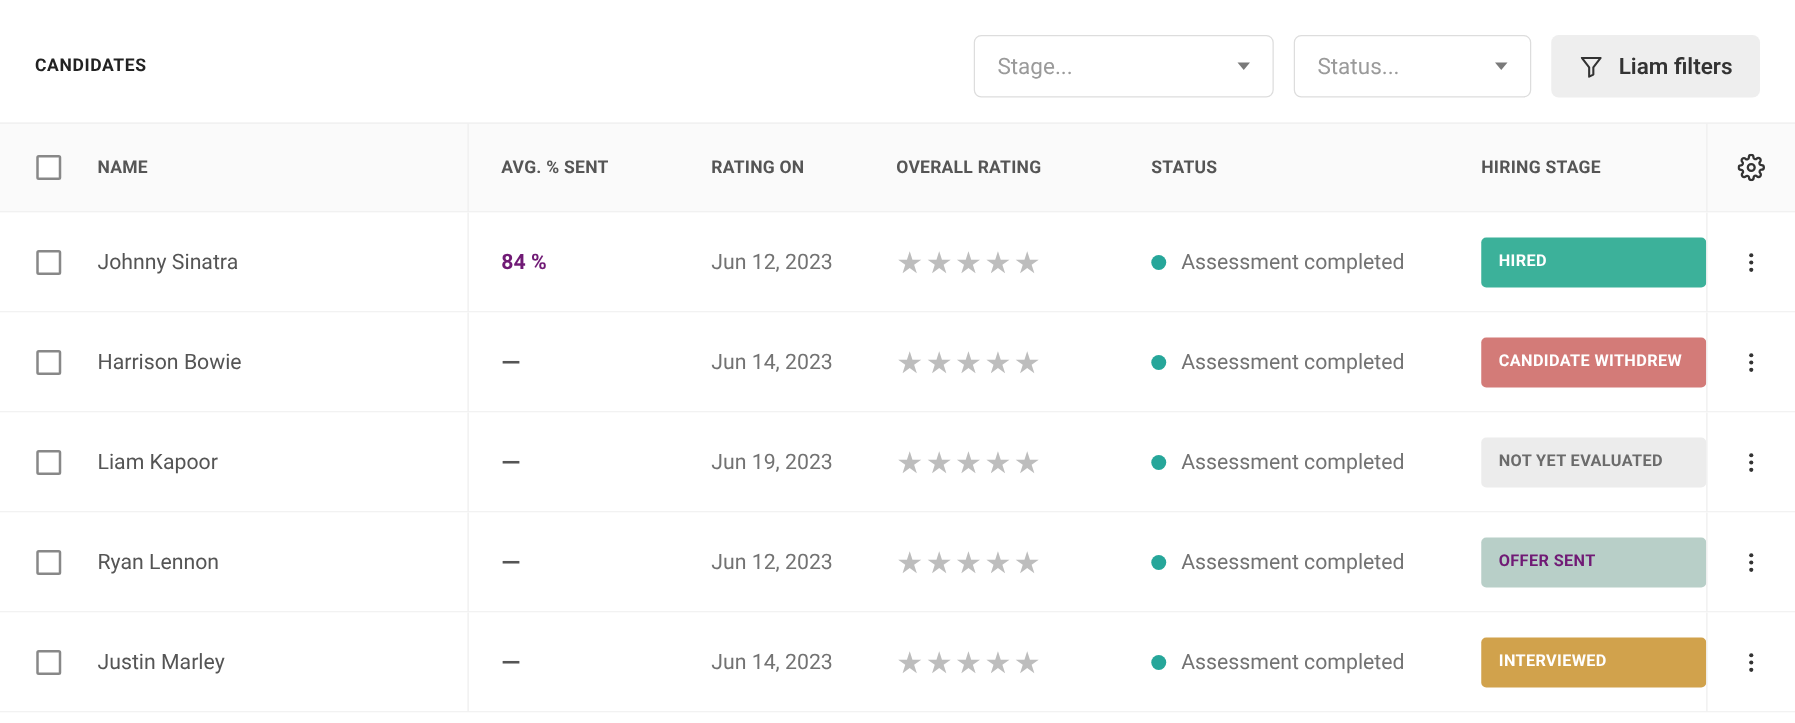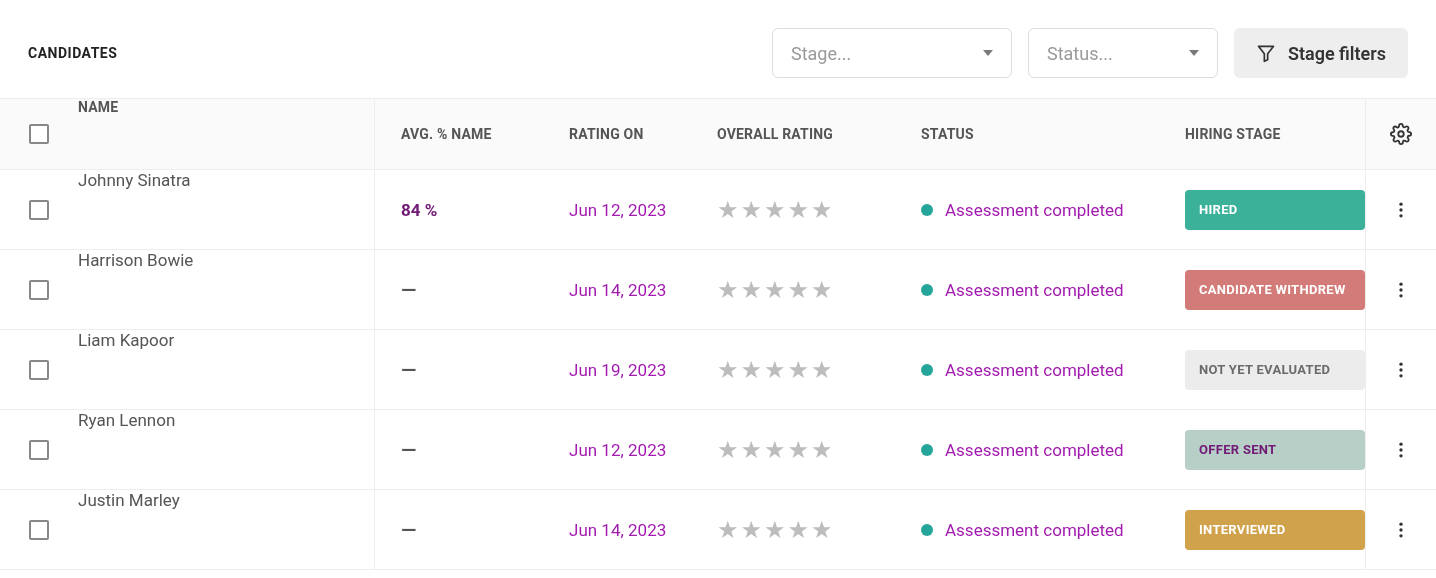--- a/index.html
+++ b/index.html
@@ -83,21 +83,21 @@
   .col-settings { width: 71px; display:flex; align-items:center; justify-content:center; border-left: 1px solid #eee; height: 100%;}
 
   .th {
     font-size: 14px;
     font-weight: 700;
     color: #555;
     letter-spacing: 0.2px;
   }
   .td {
     font-size: 17px;
-    color: #a21caf;
+    color: #737373;
   }
   .td-name { color: #555; }
   .td-score { font-weight: 700; color: #701a75; font-size: 17px;}
   .td-dash { color: #555; font-size: 20px; font-weight: 600;}
   .checkbox {
     width: 20px; height: 20px;
     border: 2px solid #888;
     border-radius: 2px;
     background: #fff;
     cursor: pointer;
@@ -132,21 +132,21 @@
     letter-spacing: 0.3px;
     color: #fff;
   }
   .badge-hired { background: #3cb19a; }
   .badge-withdrew { background: #d37b78; }
   .badge-noteval { background: #ececec; color: #6b6b6b; }
   .badge-offer { background: #b8cfc8; color: #701a75; }
   .badge-interviewed { background: #d1a24c; }
   .gear-icon, .filter-icon, .more-icon { display:inline-flex; }
   .more-icon { cursor:pointer; }
-  .name-wrap { border-right: 1px solid #eee; height:100%; display:flex; align-items:flex-start;}
+  .name-wrap { border-right: 1px solid #eee; height:100%; display:flex; align-items:center;}
   .main-columns { display:flex; align-items:center; height:100%; flex:1;}
 </style>
 </head>
 <body>
 
 <div class="header-bar">
   <div class="page-title">CANDIDATES</div>
   <div class="header-controls">
     <div class="select-control">
       <span class="select-placeholder">Stage...</span>
@@ -155,36 +155,36 @@
     <div class="select-control status-select">
       <span class="select-placeholder">Status...</span>
       <span class="caret-down"></span>
     </div>
     <div class="filters-btn">
       <span class="filter-icon">
         <svg width="20" height="20" viewBox="0 0 24 24" fill="none" stroke="#333" stroke-width="2" stroke-linecap="round" stroke-linejoin="round">
           <polygon points="3 4 21 4 14 13 14 20 10 22 10 13 3 4"></polygon>
         </svg>
       </span>
-      <span>Stage filters</span>
+      <span>Liam filters</span>
     </div>
   </div>
 </div>
 
 <div class="table-wrap">
 
   <div class="thead">
     <div class="col-check">
       <div class="checkbox"></div>
     </div>
     <div class="name-wrap" style="width:297px;">
       <div class="th col-name">NAME</div>
     </div>
     <div class="main-columns">
-      <div class="th" style="width:194px; padding-left:26px;">AVG. % NAME</div>
+      <div class="th" style="width:194px; padding-left:26px;">AVG. % SENT</div>
       <div class="th" style="width:148px;">RATING ON</div>
       <div class="th" style="width:204px;">OVERALL RATING</div>
       <div class="th" style="width:264px;">STATUS</div>
       <div class="th" style="width:180px;">HIRING STAGE</div>
     </div>
     <div class="col-settings">
       <span class="gear-icon">
         <svg width="22" height="22" viewBox="0 0 24 24" fill="none" stroke="#333" stroke-width="2" stroke-linecap="round" stroke-linejoin="round">
           <circle cx="12" cy="12" r="3"></circle>
           <path d="M19.4 15a1.65 1.65 0 0 0 .33 1.82l.06.06a2 2 0 1 1-2.83 2.83l-.06-.06a1.65 1.65 0 0 0-1.82-.33 1.65 1.65 0 0 0-1 1.51V21a2 2 0 0 1-4 0v-.09a1.65 1.65 0 0 0-1-1.51 1.65 1.65 0 0 0-1.82.33l-.06.06a2 2 0 1 1-2.83-2.83l.06-.06a1.65 1.65 0 0 0 .33-1.82 1.65 1.65 0 0 0-1.51-1H3a2 2 0 0 1 0-4h.09a1.65 1.65 0 0 0 1.51-1 1.65 1.65 0 0 0-.33-1.82l-.06-.06a2 2 0 1 1 2.83-2.83l.06.06a1.65 1.65 0 0 0 1.82.33h0a1.65 1.65 0 0 0 1-1.51V3a2 2 0 0 1 4 0v.09a1.65 1.65 0 0 0 1 1.51h0a1.65 1.65 0 0 0 1.82-.33l.06-.06a2 2 0 1 1 2.83 2.83l-.06.06a1.65 1.65 0 0 0-.33 1.82v0a1.65 1.65 0 0 0 1.51 1H21a2 2 0 0 1 0 4h-.09a1.65 1.65 0 0 0-1.51 1z"></path>

